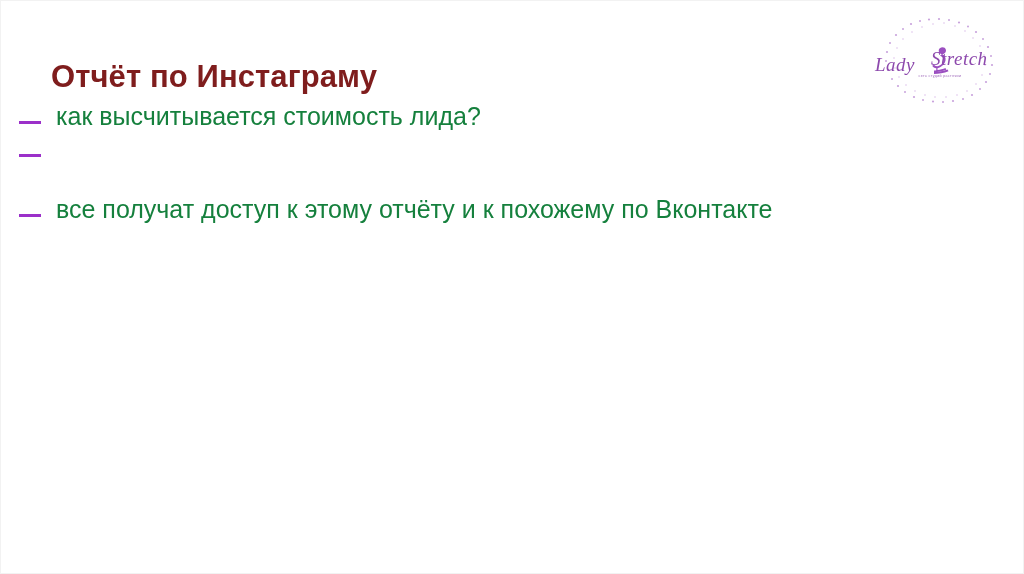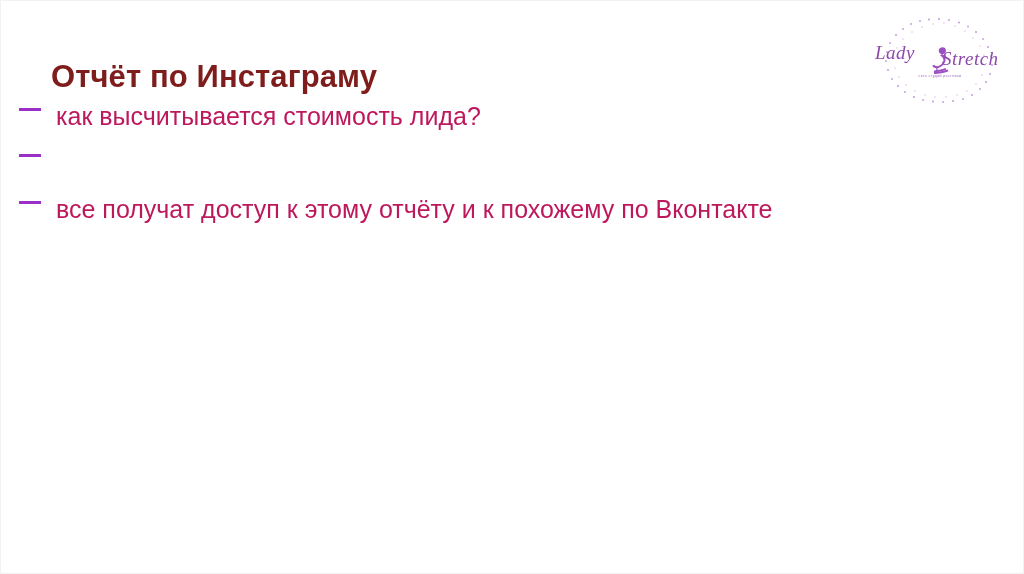--- a/index.html
+++ b/index.html
@@ -33,25 +33,25 @@
     position: absolute;
     left: 18px;
     top: 100px;
     width: 980px;
     list-style: none;
     margin: 0;
     padding: 0;
   }
   .bullet-item {
     display: flex;
-    align-items: center;
+    align-items: flex-end;
     margin: 0 0 30px 0;
     font-size: 25px;
     line-height: 30px;
-    color: #be185d;
+    color: #15803d;
     white-space: nowrap;
   }
   .bullet-item:last-child {
     margin-bottom: 0;
   }
   .bullet-dash {
     flex: 0 0 auto;
     width: 22px;
     height: 3px;
     background: #9b30c9;
@@ -80,25 +80,25 @@
   .logo-word {
     position: absolute;
     font-family: "Liberation Serif", serif;
     font-style: italic;
     color: #8d49ad;
     font-size: 19px;
     letter-spacing: 0.5px;
   }
   .logo-word-lady {
     left: 8px;
-    top: 28px;
+    top: 40px;
     text-align: right;
   }
   .logo-word-stretch {
-    left: 75px;
+    left: 64px;
     top: 34px;
   }
   .logo-figure {
     position: absolute;
     left: 57px;
     top: 30px;
     width: 34px;
     height: 34px;
   }
   .logo-tagline {

